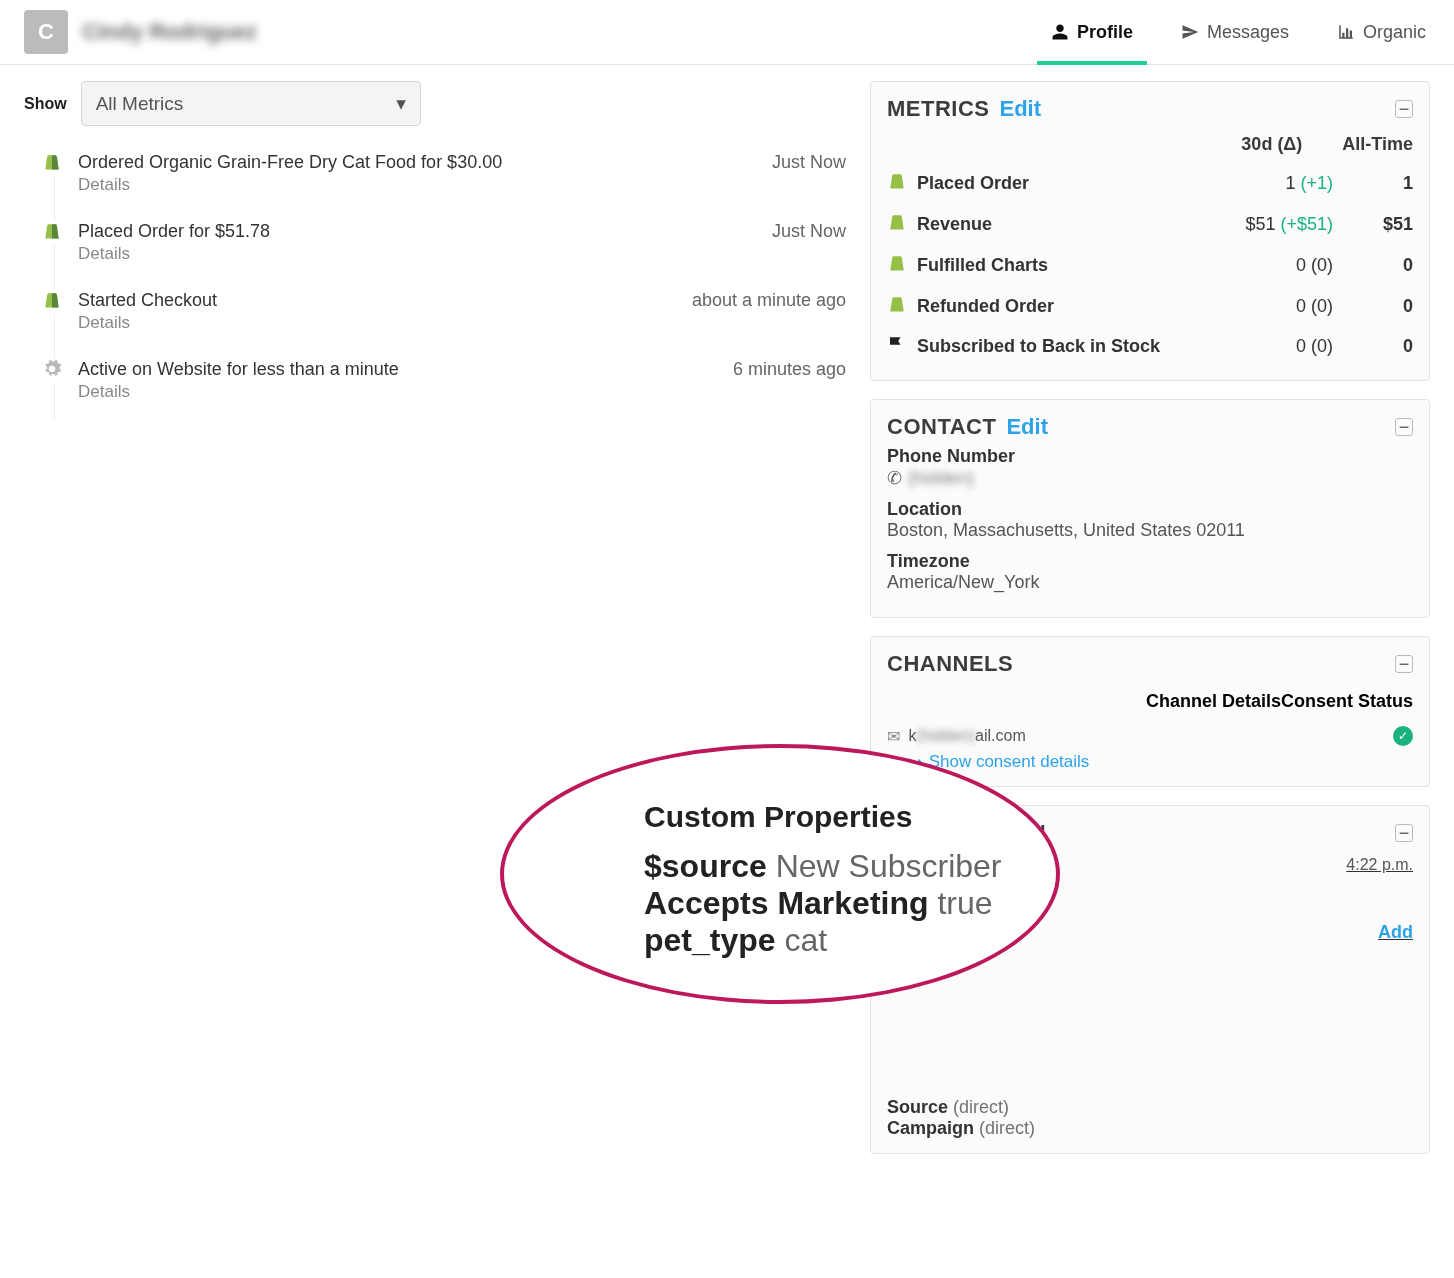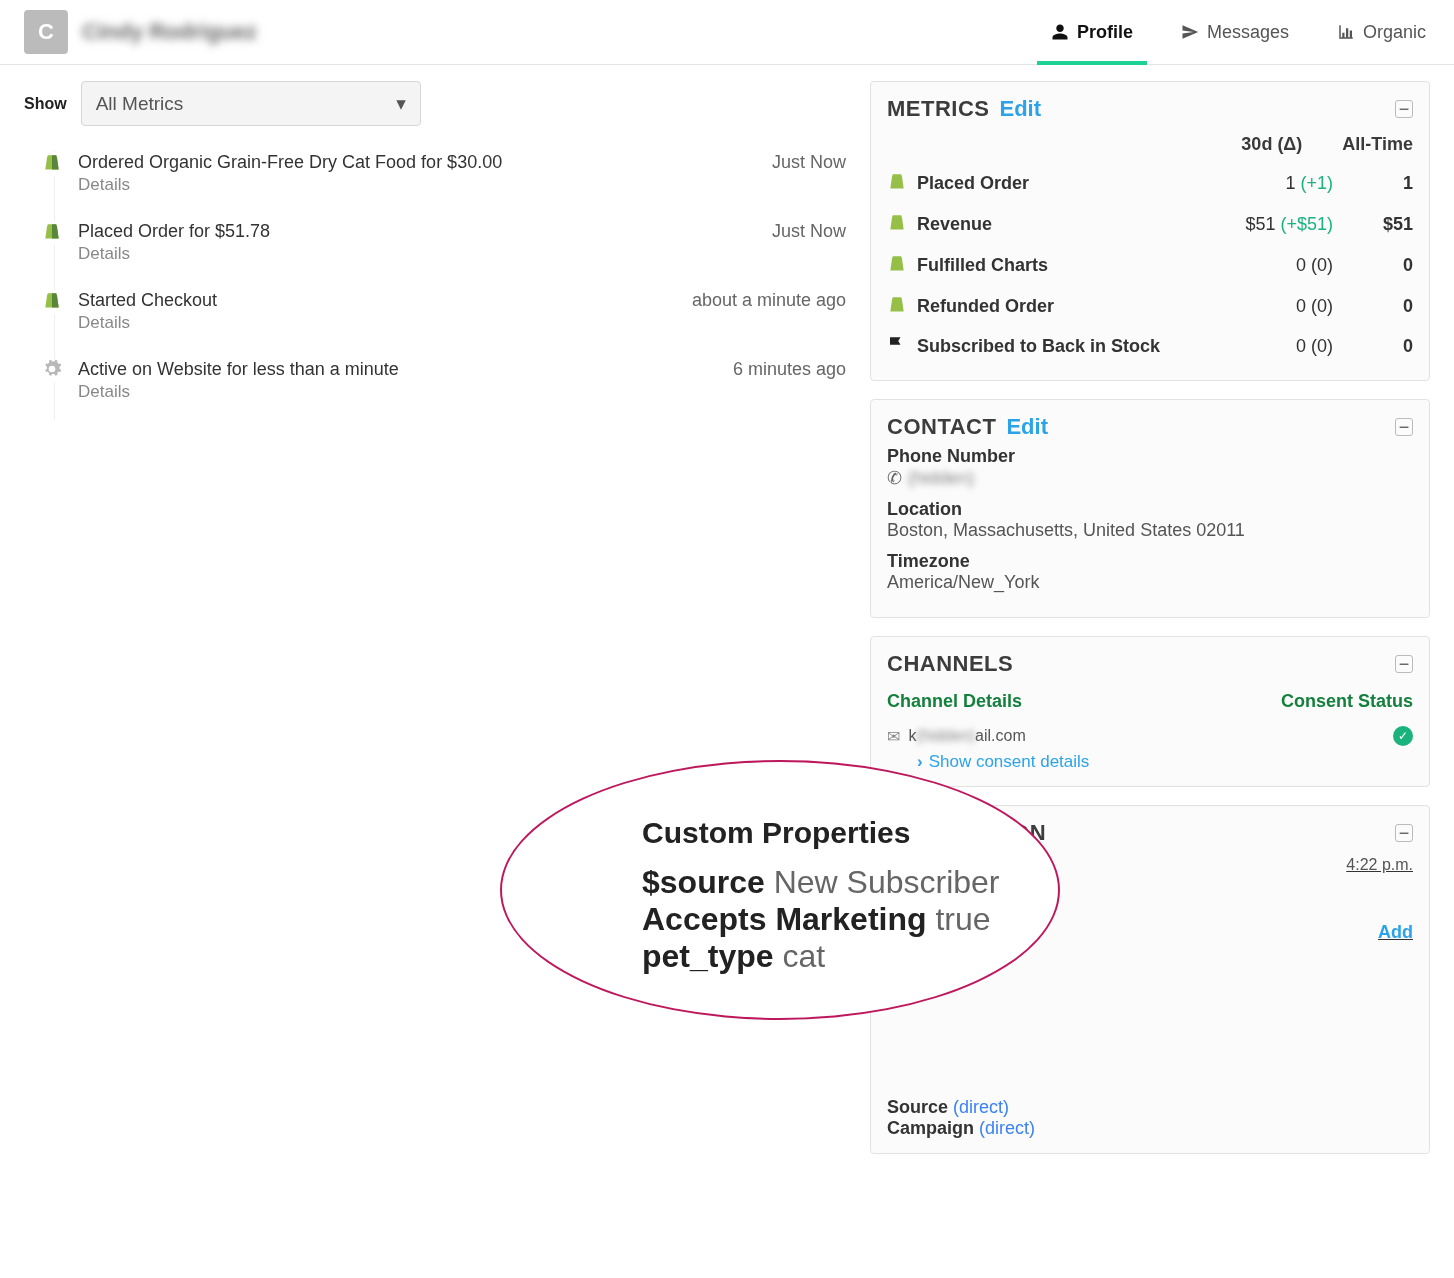--- a/index.html
+++ b/index.html
@@ -39,33 +39,33 @@
 .metric-icon { width:20px; margin-right:10px; flex-shrink:0; }
 .metric-label { font-weight:700; flex:1; }
 .metric-30d { width:120px; text-align:right; }
 .metric-all { width:80px; text-align:right; font-weight:700;}
 .delta { color:#1bb37d; }
 .contact-item { margin-bottom:10px; }
 .contact-label { font-weight:700; color:#333; font-size:18px;}
 .contact-value { color:#555; font-size:18px;}
 .phone-icon { margin-right:6px; color:#666; }
 .blur-text { filter: blur(3px); color:#888; }
-.channels-head { display:flex; font-weight:700; color:#15803d; padding:8px 0; font-size:18px;}
+.channels-head { display:flex; font-weight:700; color:#000000; padding:8px 0; font-size:18px;text-align:right;}
 .channels-head .ch-left { flex:1; }
 .channel-row { display:flex; align-items:center; padding:6px 0; }
 .channel-row .email-icon { color:#888; margin-right:8px; }
 .channel-row .email-text { color:#555; }
 .channel-row .check { margin-left:auto; width:20px; height:20px; background:#1bb37d; border-radius:50%; display:flex; align-items:center; justify-content:center; color:#fff; font-size:12px; }
 .show-consent { color:#2ca3e8; margin-left:30px; cursor:pointer; font-size:17px;}
 .show-consent .chev { color:#2ca3e8; font-weight:bold; margin-right:6px;}
 .info-row { display:flex; align-items:center; padding:4px 0;text-decoration:underline; }
 .add-link { color:#2ca3e8; font-weight:700; margin-left:auto; cursor:pointer; font-size:18px;}
 .source-row { color:#333; font-size:18px; }
-.source-row .thin { color:#3b82f6; }
-.callout { position:absolute; left:500px; top:760px; width:560px; height:260px; border:2px solid #be185d; border-radius:50%; background:#fff; padding:30px 50px 20px 140px; display:flex; flex-direction:column; justify-content:center; gap:14px;}
+.source-row .thin { color:#737373; }
+.callout { position:absolute; left:500px; top:744px; width:560px; height:260px; border:4px solid #be185d; border-radius:50%; background:#fff; padding:30px 50px 20px 140px; display:flex; flex-direction:column; justify-content:center; gap:14px;}
 .callout .ctitle { font-size:30px; font-weight:800; color:#222; }
 .callout .crow { font-size:32px; color:#222; }
 .callout .crow b { font-weight:800; }
 .callout .crow .v { color:#666; font-weight:400;}
 .page-wrap { position:relative; }
 </style>
 </head>
 <body>
 
 <div class="page-wrap">

